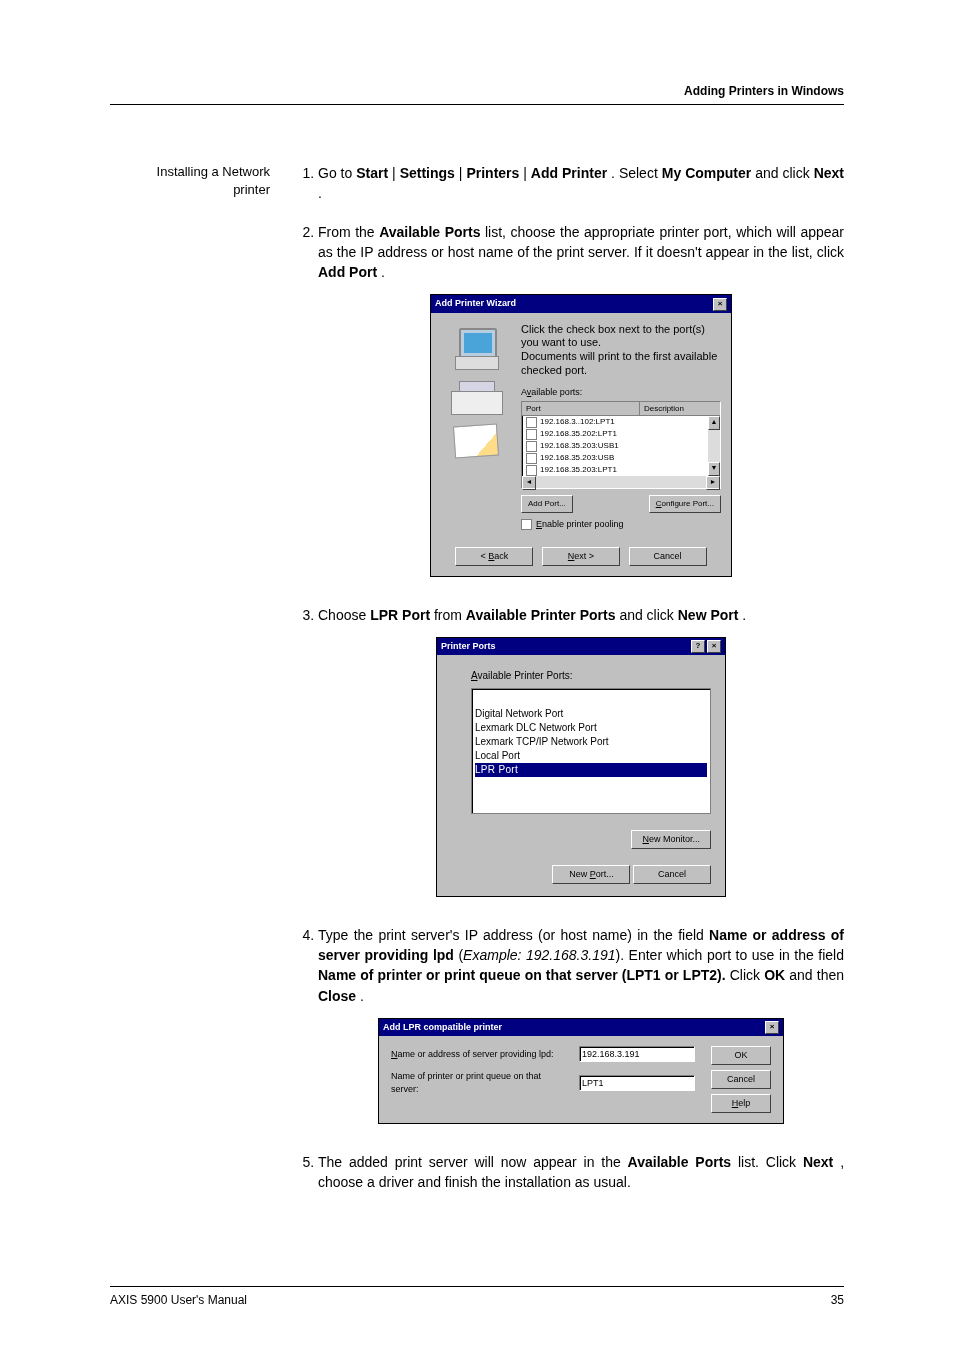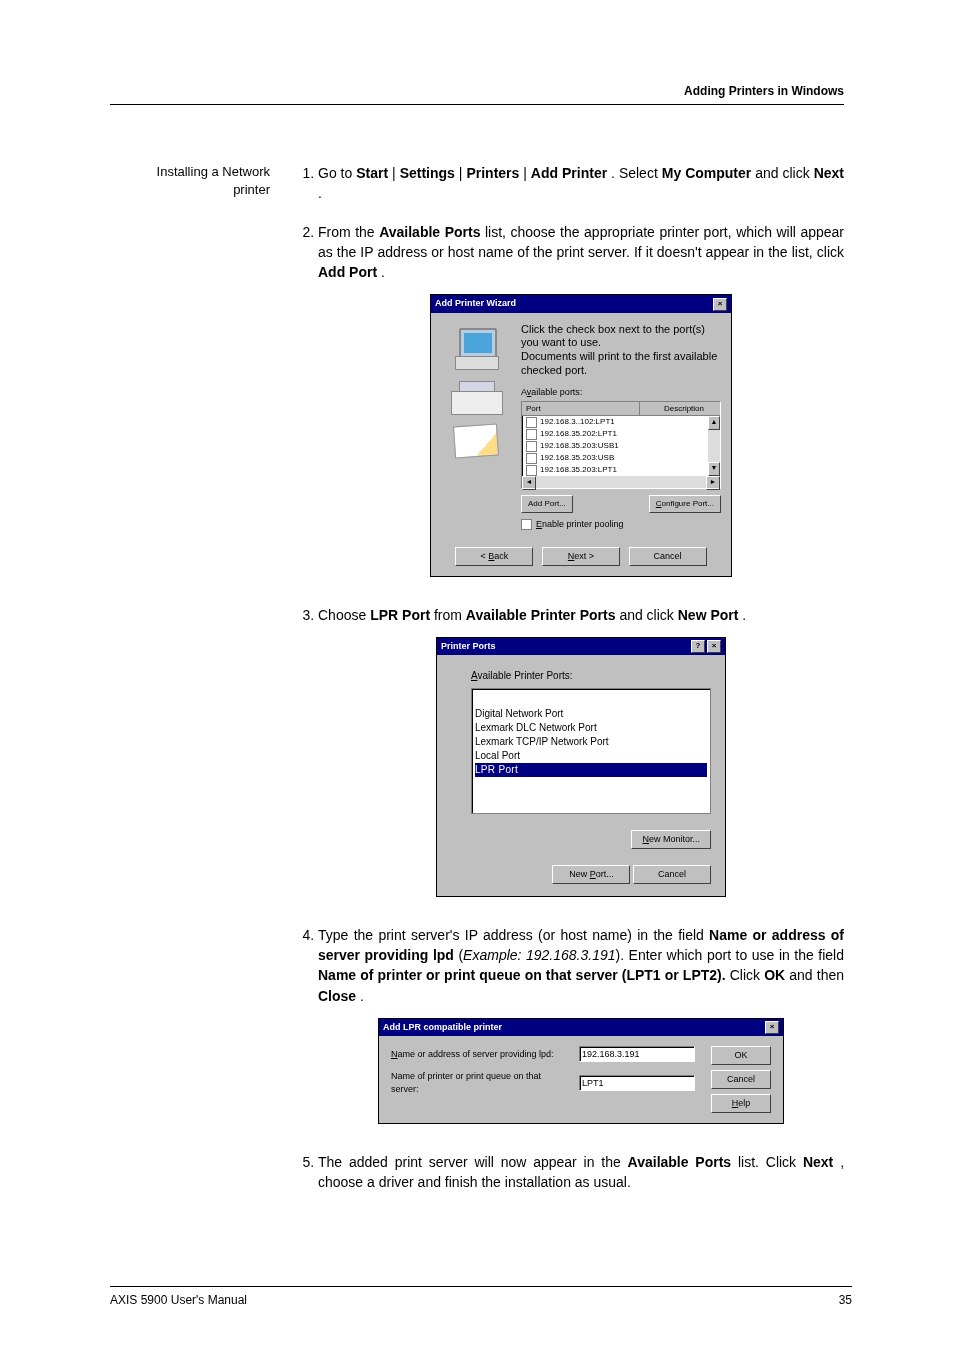--- a/index.html
+++ b/index.html
@@ -102,21 +102,21 @@
   .listbox {
     background:#fff; border:1px solid #808080;
     border-right-color:#fff; border-bottom-color:#fff;
     box-shadow: inset 1px 1px 0 #000;
   }
   .list-header{
     display:flex; background:#c0c0c0; border-bottom:1px solid #808080;
     font-size:8px;
   }
   .list-header .col1{flex:1; padding:1px 4px; border-right:1px solid #808080;}
-  .list-header .col2{width:60px; padding:1px 4px;text-align:right;}
+  .list-header .col2{width:60px; padding:1px 4px;}
   .list-header .spacer{width:12px;background:#c0c0c0;}
   .list-rows{ display:flex;}
   .list-items{flex:1;}
   .list-items .row{display:flex;align-items:center;gap:3px;padding:0 4px;font-size:8px;line-height:12px;}
   .chk{width:9px;height:9px;border:1px solid #808080;background:#fff;display:inline-block;}
   .vscroll{width:12px;background:#c0c0c0;display:flex;flex-direction:column;}
   .sbtn{height:12px;border:1px solid #fff;border-right-color:#404040;border-bottom-color:#404040;font-size:7px;text-align:center;line-height:10px;}
   .vscroll .track{flex:1;background:#dcdcdc;}
   .hscroll{height:12px;display:flex;background:#c0c0c0;}
   .hscroll .track{flex:1;background:#dcdcdc;}
@@ -144,21 +144,21 @@
   .lpr-row label{font-size:9px;width:180px;}
   .lpr-row input{
     font-size:9px;width:110px;height:14px;
     border:1px solid #808080;border-right-color:#fff;border-bottom-color:#fff;
     box-shadow:inset 1px 1px 0 #000;padding:0 2px;background:#fff;
   }
   .lpr-right{display:flex;flex-direction:column;gap:5px;margin-left:10px;}
   .lpr-right .btn{min-width:46px;padding:2px 6px;}
   
   .footer {
-    position:absolute; left:110px; right:102px; bottom:44px;
+    position:absolute; left:110px; right:110px; bottom:44px;
     border-top:1px solid #000; padding-top:6px;
     display:flex;justify-content:space-between;font-size:12px;
   }
 </style>
 </head>
 <body>
 
 <div class="page">
   <div class="header-section">Adding Printers in Windows</div>
 

